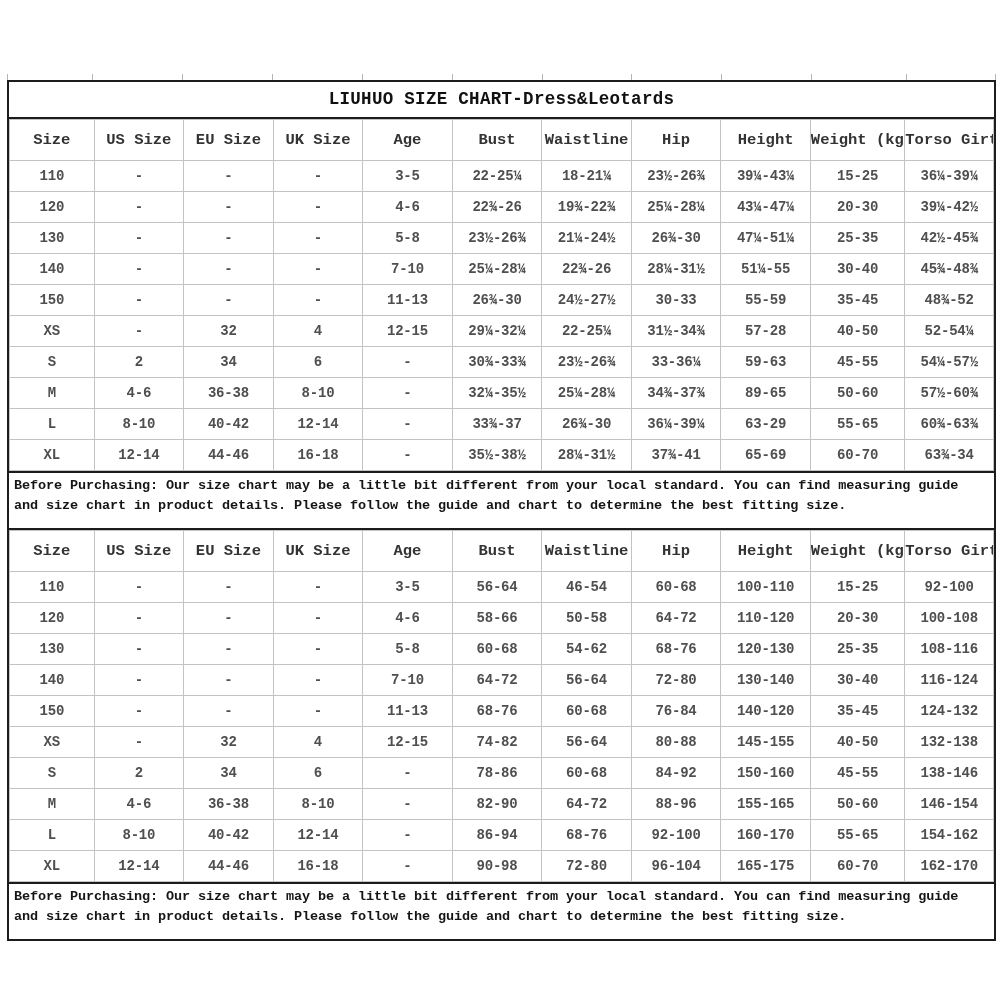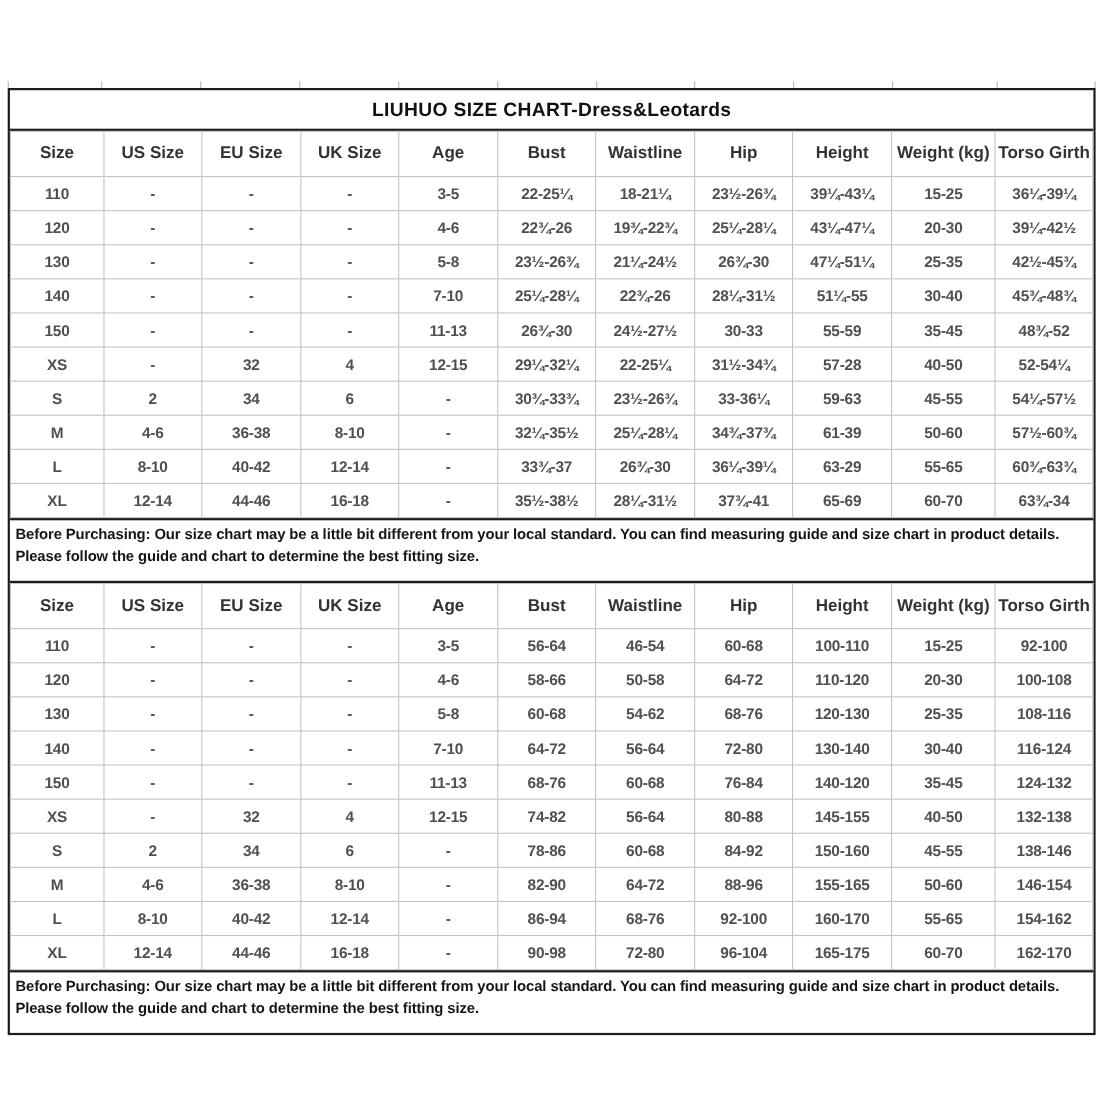--- a/index.html
+++ b/index.html
@@ -1,18 +1,18 @@
 <!DOCTYPE html>
 <html><head>
 <meta charset="utf-8">
 <style>
   html,body { margin:0; padding:0; background:#ffffff; }
   .sheet {
     width:1000px; height:1000px; background:#ffffff; overflow:hidden;
-    font-family:Liberation Sans, sans-serif; box-sizing:border-box;
+    font-family:Liberation Mono, monospace; box-sizing:border-box;
   }
   
   .ticks {
     margin:74px 4px 0 7px; height:6px; display:flex;
   }
   .ticks span { border-right:1px solid #b5b5b5; }
   .ticks span:first-child { border-left:1px solid #b5b5b5; }
 
   .board {
     margin:0 4px 0 7px;
@@ -204,21 +204,21 @@
           </tr>
           <tr>
             <td>M</td>
             <td>4-6</td>
             <td>36-38</td>
             <td>8-10</td>
             <td>-</td>
             <td>32¼-35½</td>
             <td>25¼-28¼</td>
             <td>34¾-37¾</td>
-            <td>61-39</td>
+            <td>89-65</td>
             <td>50-60</td>
             <td>57½-60¾</td>
           </tr>
           <tr>
             <td>L</td>
             <td>8-10</td>
             <td>40-42</td>
             <td>12-14</td>
             <td>-</td>
             <td>33¾-37</td>

